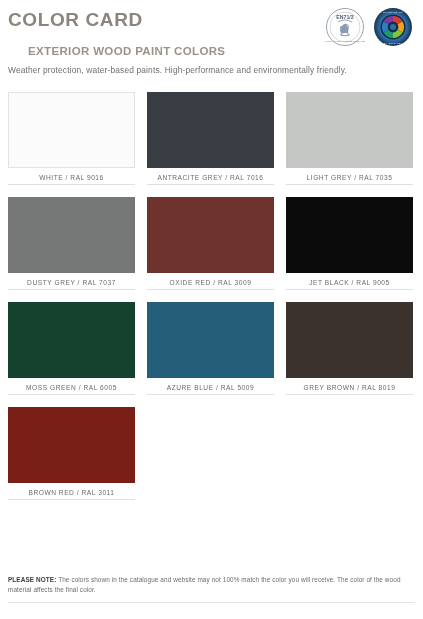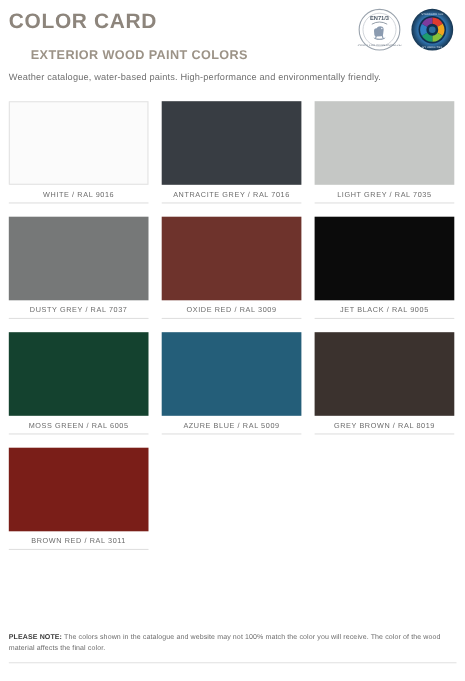--- a/index.html
+++ b/index.html
@@ -127,21 +127,21 @@
   }
 </style>
 </head>
 <body>
 
 <div class="page">
 
   <div class="header">
     <h1 class="title" style="color: rgb(141, 133, 124);">COLOR CARD</h1>
     <h2 class="subtitle" style="color: rgb(156, 147, 135); padding-left: 20px;">EXTERIOR WOOD PAINT COLORS</h2>
-    <p class="tagline">Weather catalogue, water-based paints. High-performance and environmentally friendly.</p>
+    <p class="tagline">Weather protection, water-based paints. High-performance and environmentally friendly.</p>
 
     <div class="badges">
       <div class="badge">
         <svg viewBox="0 0 40 40" width="40" height="40" aria-hidden="true">
           <circle cx="20" cy="20" r="18.5" fill="#ffffff" stroke="#9aa3ad" stroke-width="1"></circle>
           <circle cx="20" cy="20" r="15" fill="#ffffff" stroke="#c3c9cf" stroke-width="0.7"></circle>
           <path d="M13 15 q7 -4 14 0" fill="none" stroke="#5d6b7a" stroke-width="0.6"></path>
           <text x="20" y="11.6" font-family="Liberation Sans, sans-serif" font-size="5.2" font-weight="bold" fill="#4d5a68" text-anchor="middle">EN71/3</text>
           <g transform="translate(20,23)">
             <path d="M-5.5 4 q5.5 2.6 11 0 q-1.2 2.2 -5.5 2.2 q-4.3 0 -5.5 -2.2 z" fill="#7f8fa3"></path>

